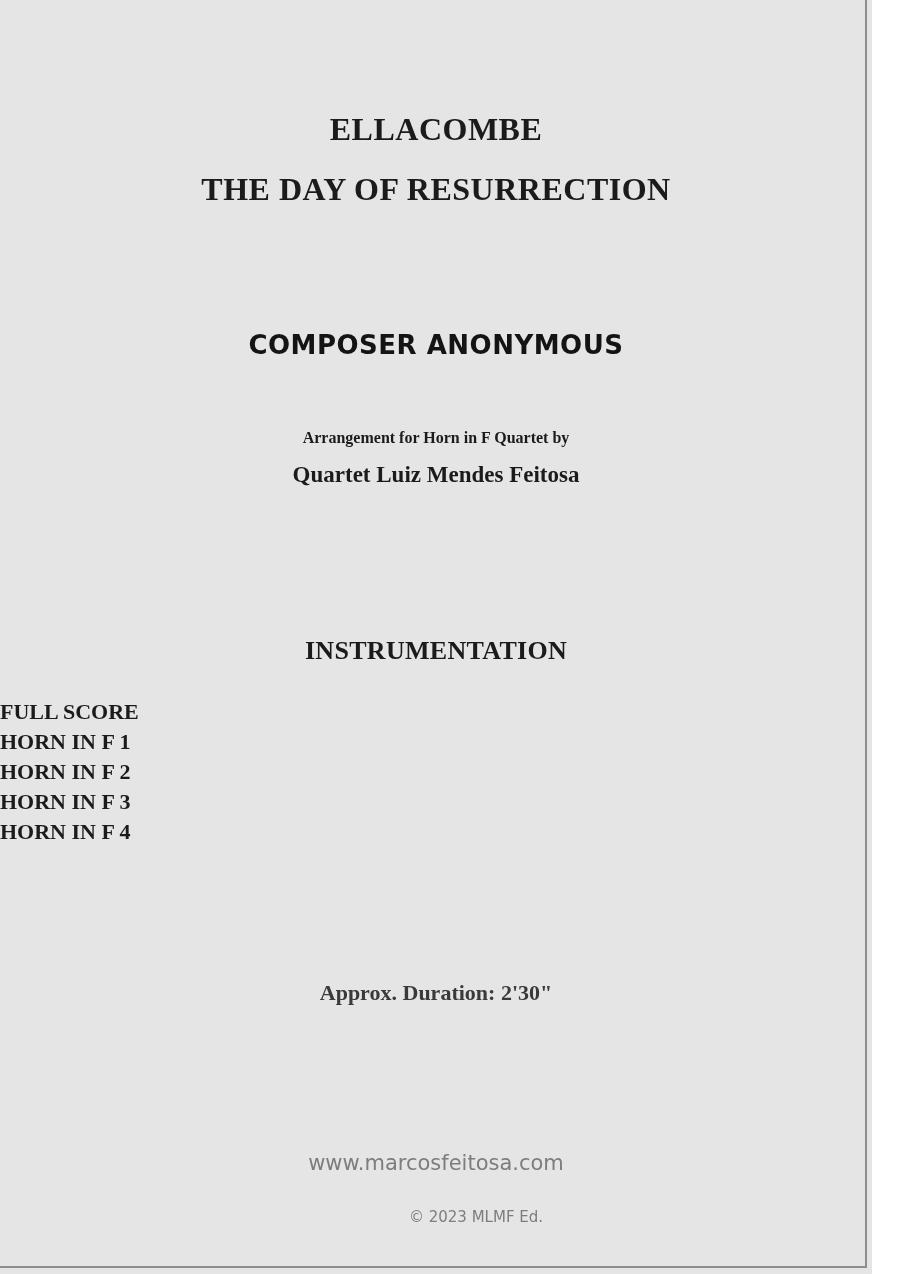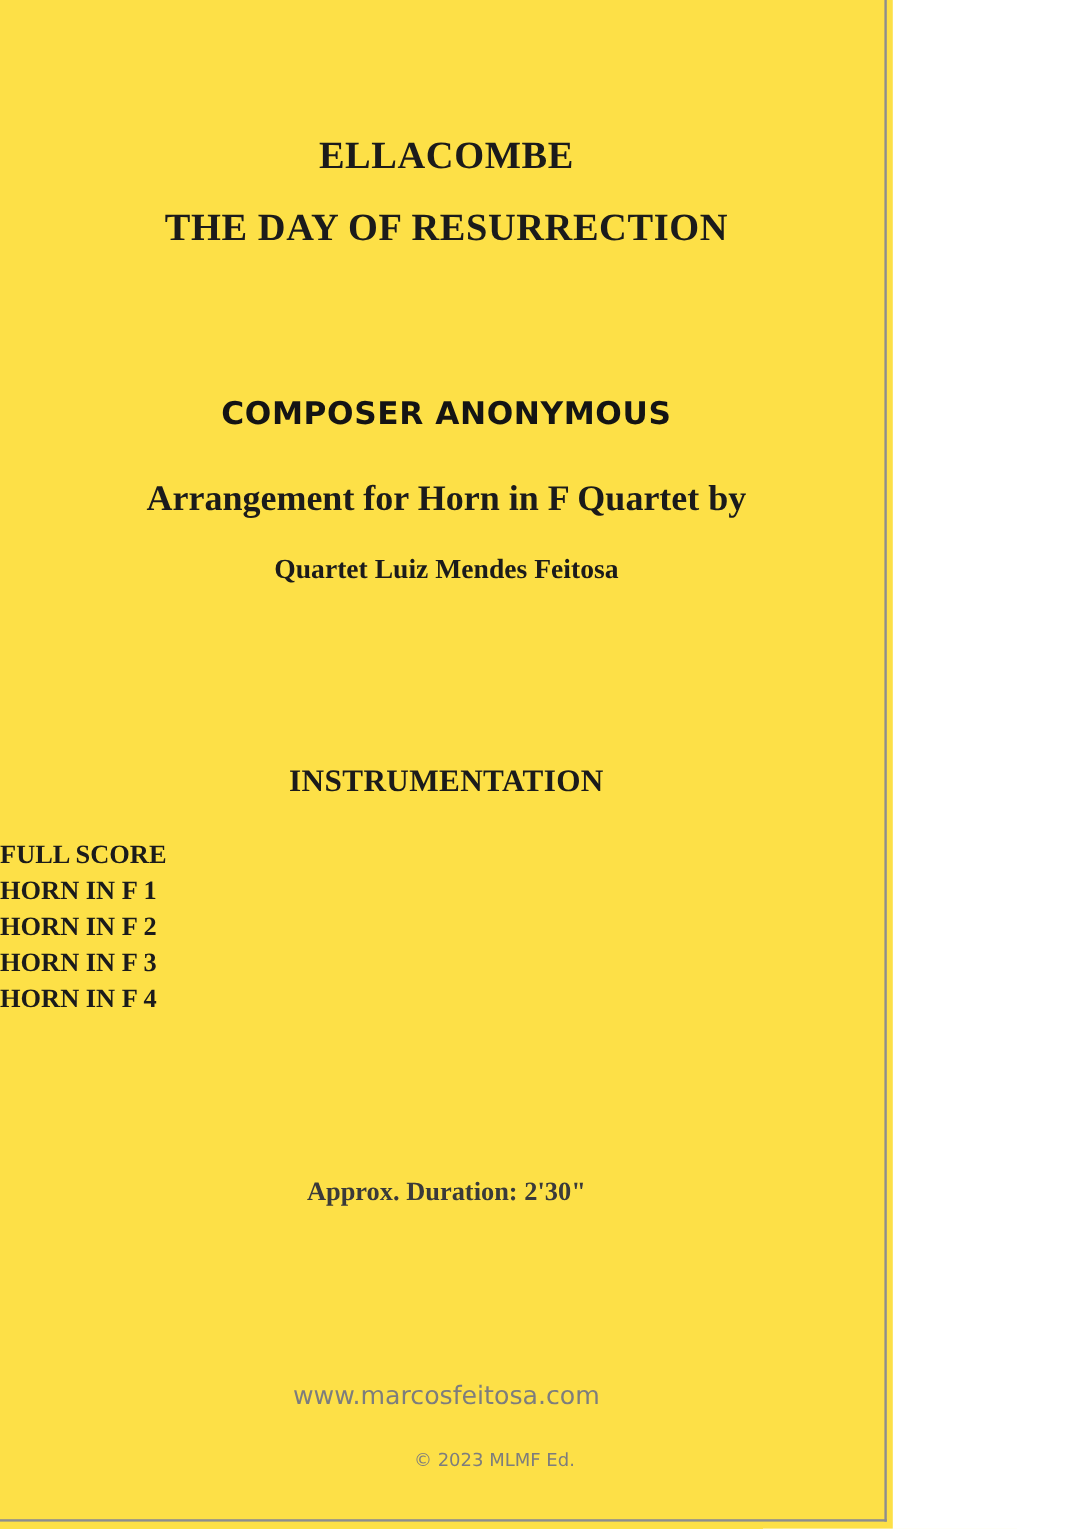--- a/index.html
+++ b/index.html
@@ -2,23 +2,23 @@
 <html><head>
 <meta charset="utf-8">
 <style>
   html, body {
     margin: 0;
     padding: 0;
     background: #ffffff;
   }
   .page {
     position: relative;
-    width: 744px;
+    width: 872px;
     height: 1274px;
-    background: #fde047;
+    background: #e5e5e5;
     overflow: hidden;
     font-family: "Liberation Serif", serif;
     color: #1b1b1b;
   }
   .line {
     position: absolute;
     left: 0;
     width: 100%;
     text-align: center;
     white-space: pre;
@@ -40,22 +40,22 @@
   .composer {
     top: 329px;
     font-size: 26px;
     line-height: 32px;
     font-weight: bold;
     font-family: "DejaVu Sans", sans-serif;
     letter-spacing: 0.5px;
     color: #141414;
   }
   .arr1 {
-    top: 402px;
-    font-size: 30px;
+    top: 424px;
+    font-size: 16px;
     line-height: 28px;
     font-weight: bold;
   }
   .arr2 {
     top: 461px;
     font-size: 23px;
     line-height: 28px;
     font-weight: bold;
   }
   .instr-head {

